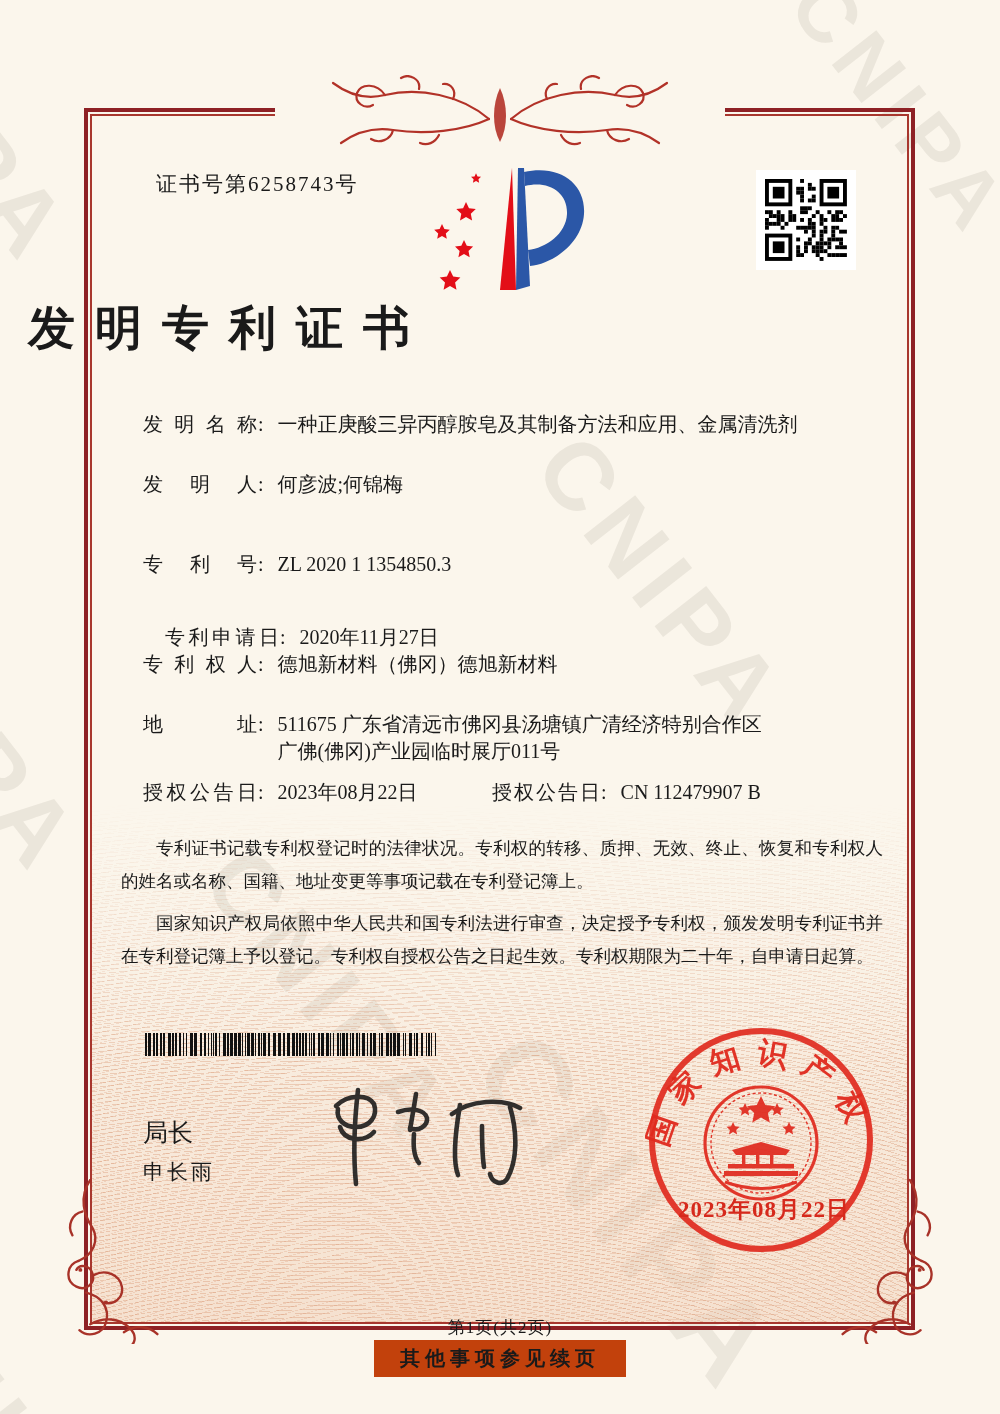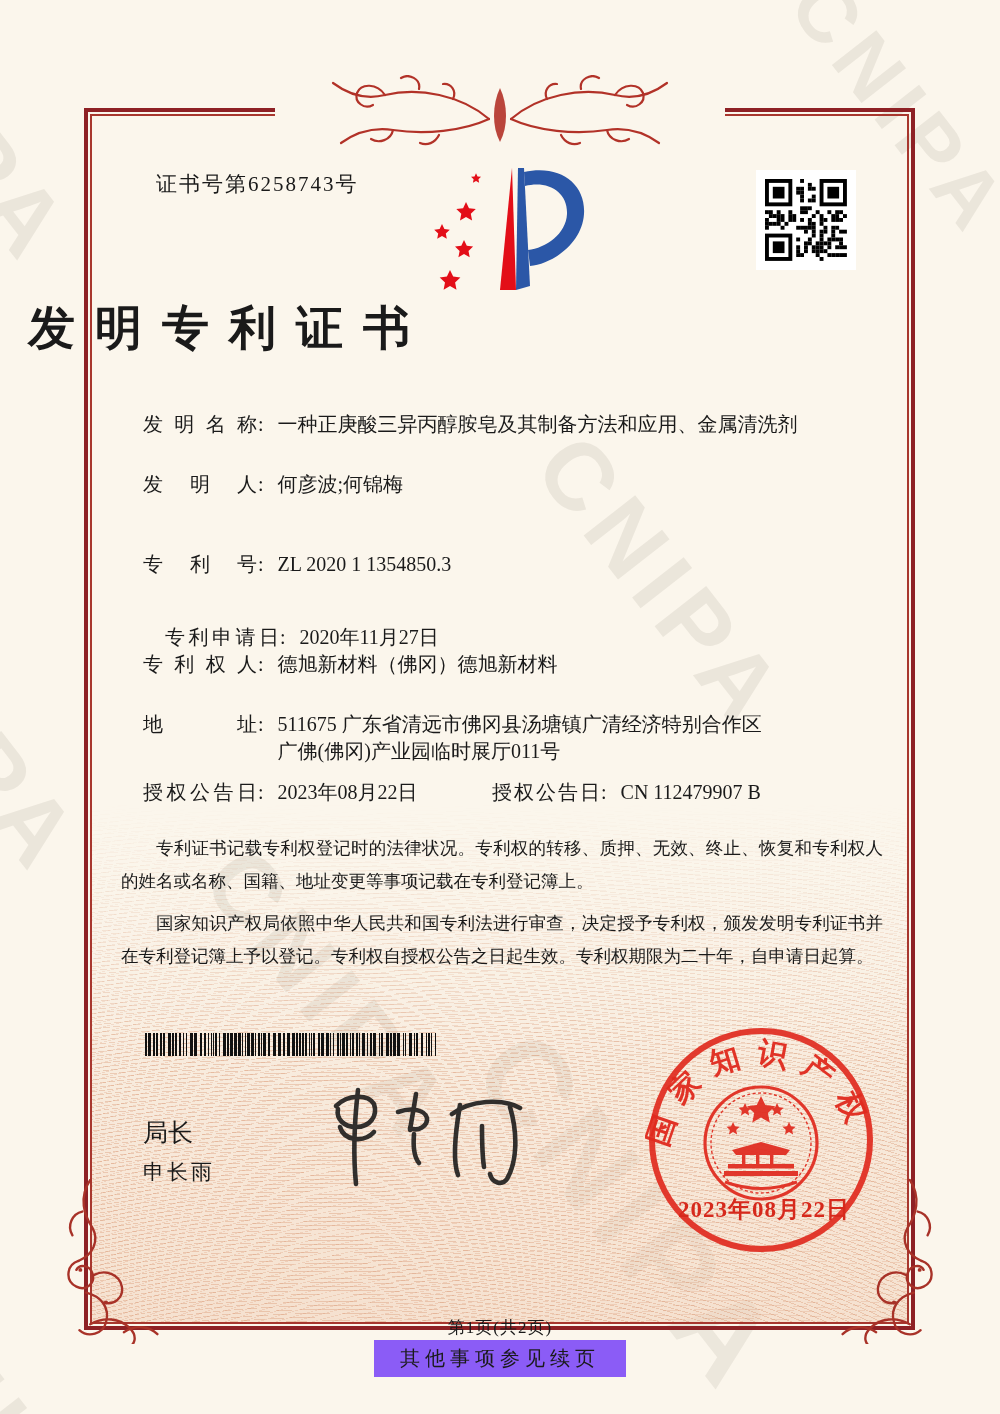--- a/index.html
+++ b/index.html
@@ -71,21 +71,21 @@
   .sig-hand{position:absolute;left:296px;top:1074px;z-index:3;}
 
   
   .seal{position:absolute;left:645px;top:1024px;width:232px;height:232px;z-index:4;}
   .seal-date{position:absolute;left:678px;top:1194px;z-index:5;color:#d6291c;
              font-size:23px;font-weight:bold;letter-spacing:1px;white-space:nowrap;}
 
   
   .page-ind{position:absolute;left:0;right:0;top:1288px;text-align:center;z-index:3;font-size:17px;letter-spacing:1px;margin-top:28px;}
   .cont-note{position:absolute;left:50%;top:1340px;transform:translateX(-50%);z-index:3;
-             background:#8b5cf6;padding:5px 26px;font-size:20px;letter-spacing:5px;white-space:nowrap;}
+             background:#c2410c;padding:5px 26px;font-size:20px;letter-spacing:5px;white-space:nowrap;font-weight:bold;}
 
   svg{display:block;}
 </style>
 </head>
 <body>
 
 <div class="page">
 
   <span class="wm" style="left:-115px;top:-50px;">CNIPA</span>
   <span class="wm" style="left:845px;top:-40px;font-size:82px;">CNIPA</span>

